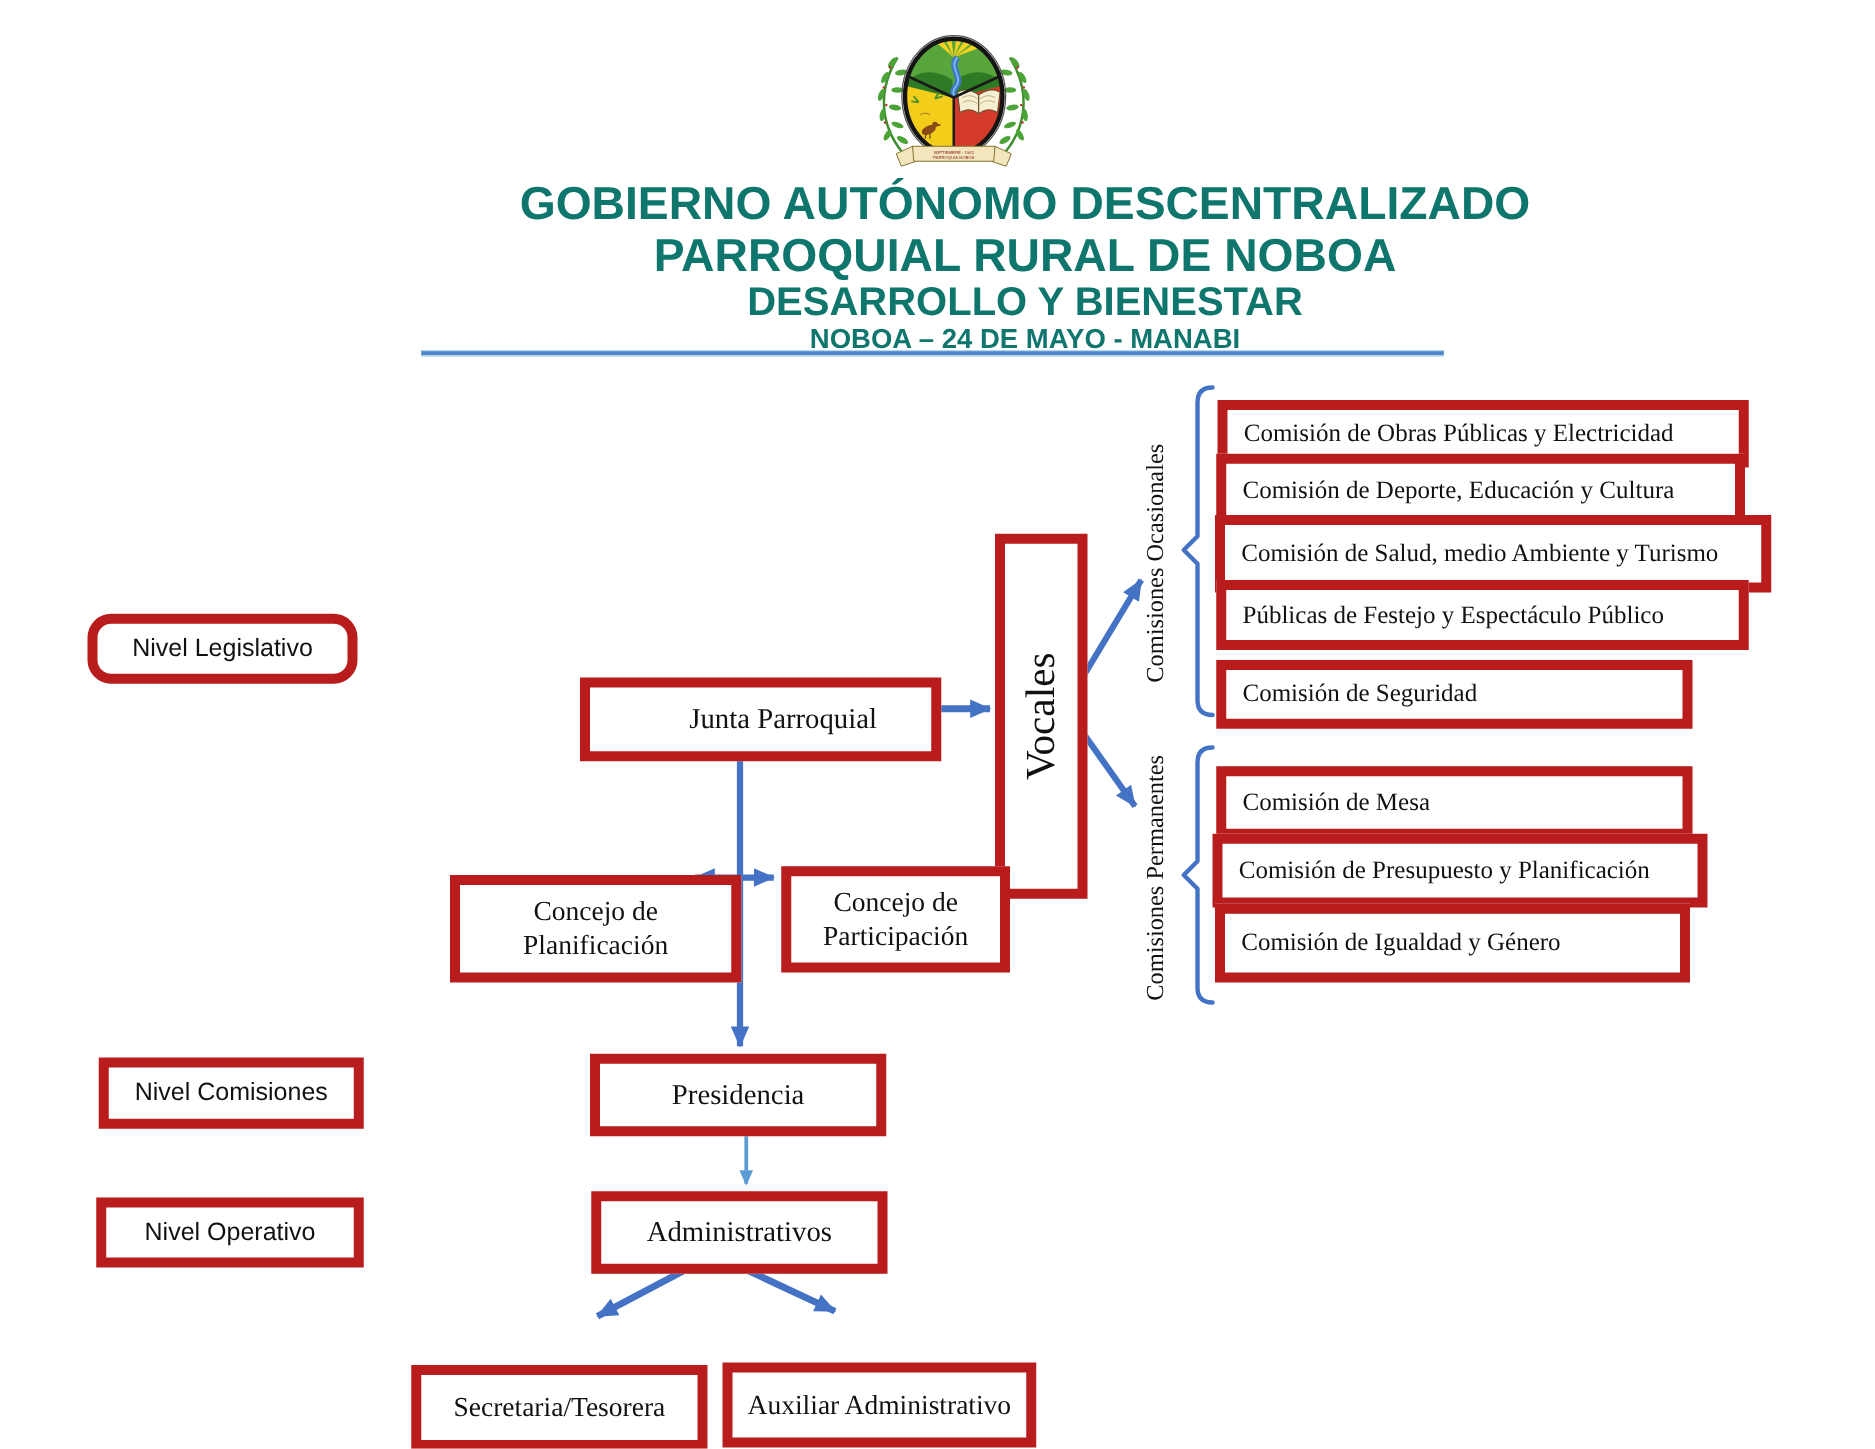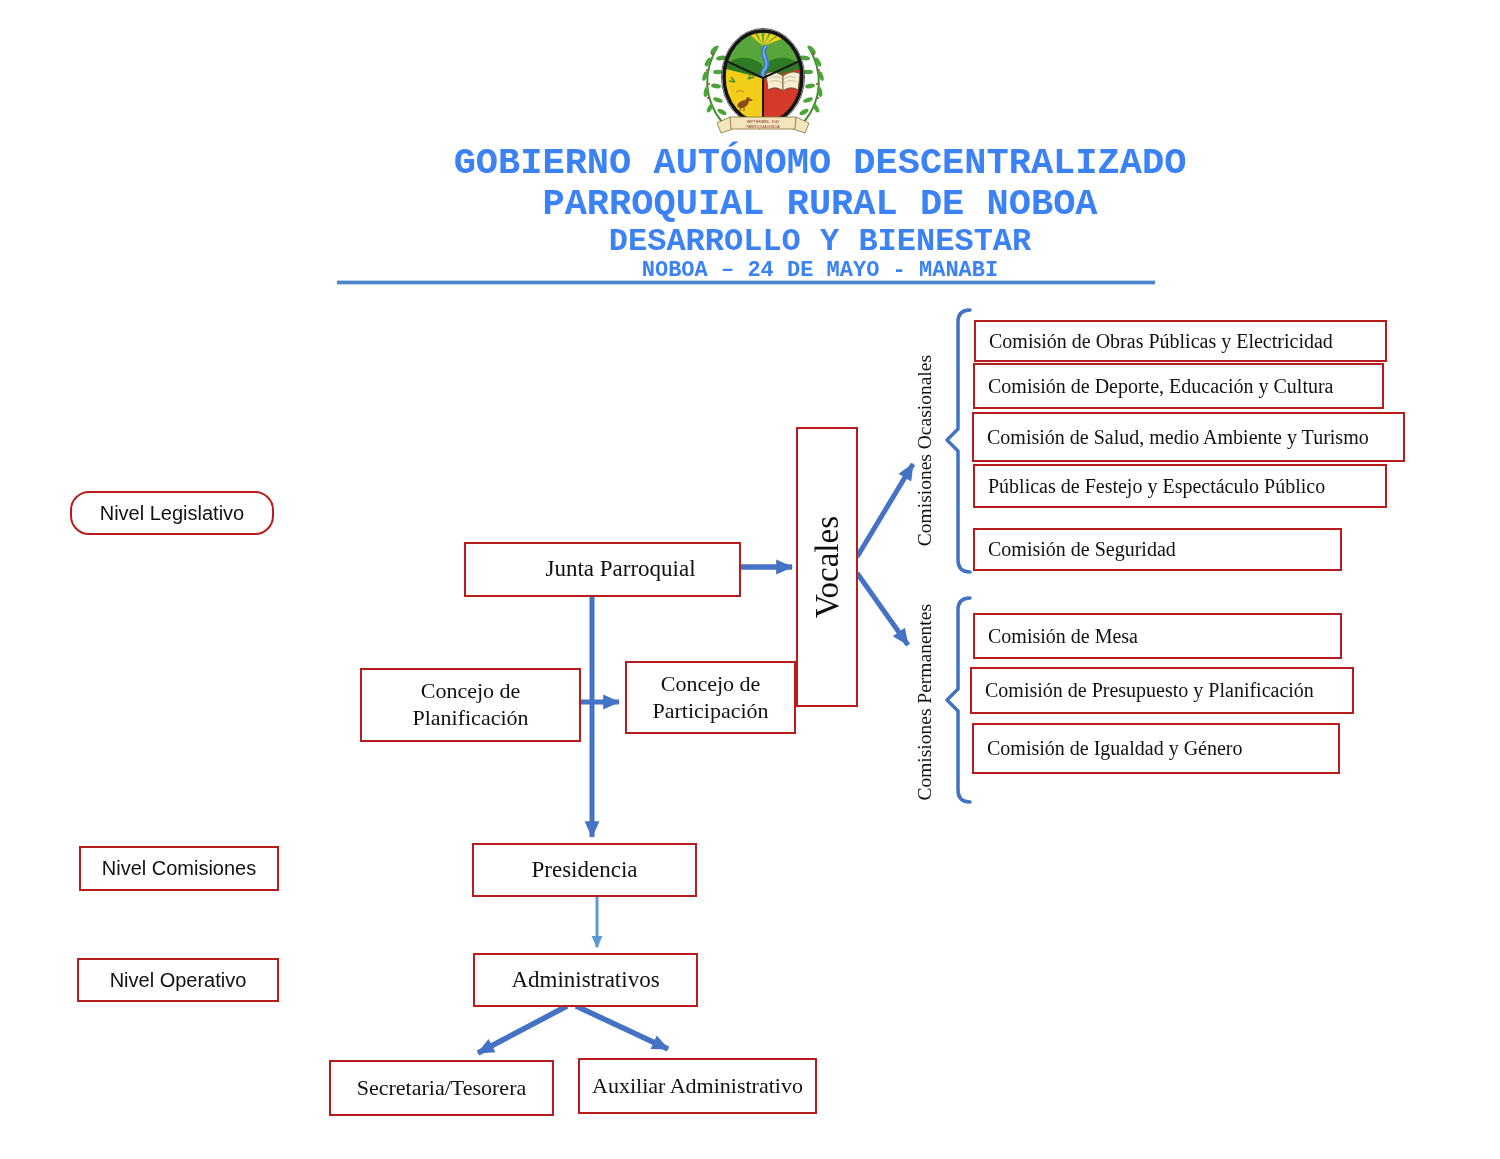--- a/index.html
+++ b/index.html
@@ -1,24 +1,24 @@
 <!DOCTYPE html>
 <html><head>
 <meta charset="utf-8">
 <style>
   html,body{margin:0;padding:0;background:#ffffff;}
   #canvas{position:relative;width:1500px;height:1159px;background:#ffffff;overflow:hidden;
           font-family:"Liberation Serif",serif;color:#111;}
-  .box{position:absolute;background:#fff;border:2px solid #b91c1c;display:flex;
+  .box{position:absolute;background:#fff;border:8px solid #b91c1c;display:flex;
        align-items:center;justify-content:center;text-align:center;font-size:23px;line-height:1.22;}
   .commission{justify-content:flex-start;text-align:left;padding:0 8px 0 13px;font-size:20px;}
   .level{font-family:"Liberation Sans",sans-serif;font-size:20px;}
-  .two-line{font-size:22px;}
+  .two-line{font-size:22px;margin-top:32px;}
   .title{position:absolute;left:300px;top:142px;width:1040px;text-align:center;
-         font-family:Liberation Mono, monospace;font-weight:bold;color:#3b82f6;}
+         font-family:Liberation Sans, sans-serif;font-weight:bold;color:#0f766e;}
   .t1{font-size:37px;line-height:42px;}
   .t2{font-size:37px;line-height:41px;}
   .t3{font-size:32px;line-height:33px;}
   .t4{font-size:22px;line-height:25px;}
   .rule{position:absolute;left:337px;top:280px;width:818px;height:3px;background:#4A86C8;
         border-top:1px solid #B7D4EC;border-bottom:1px solid #B7D4EC;}
   .vwrap{position:absolute;display:flex;align-items:center;justify-content:center;}
   .vtext{writing-mode:vertical-rl;transform:rotate(180deg);white-space:nowrap;}
   .vocales-text{font-size:33px;}
   .vlabel-text{font-size:19.5px;}

